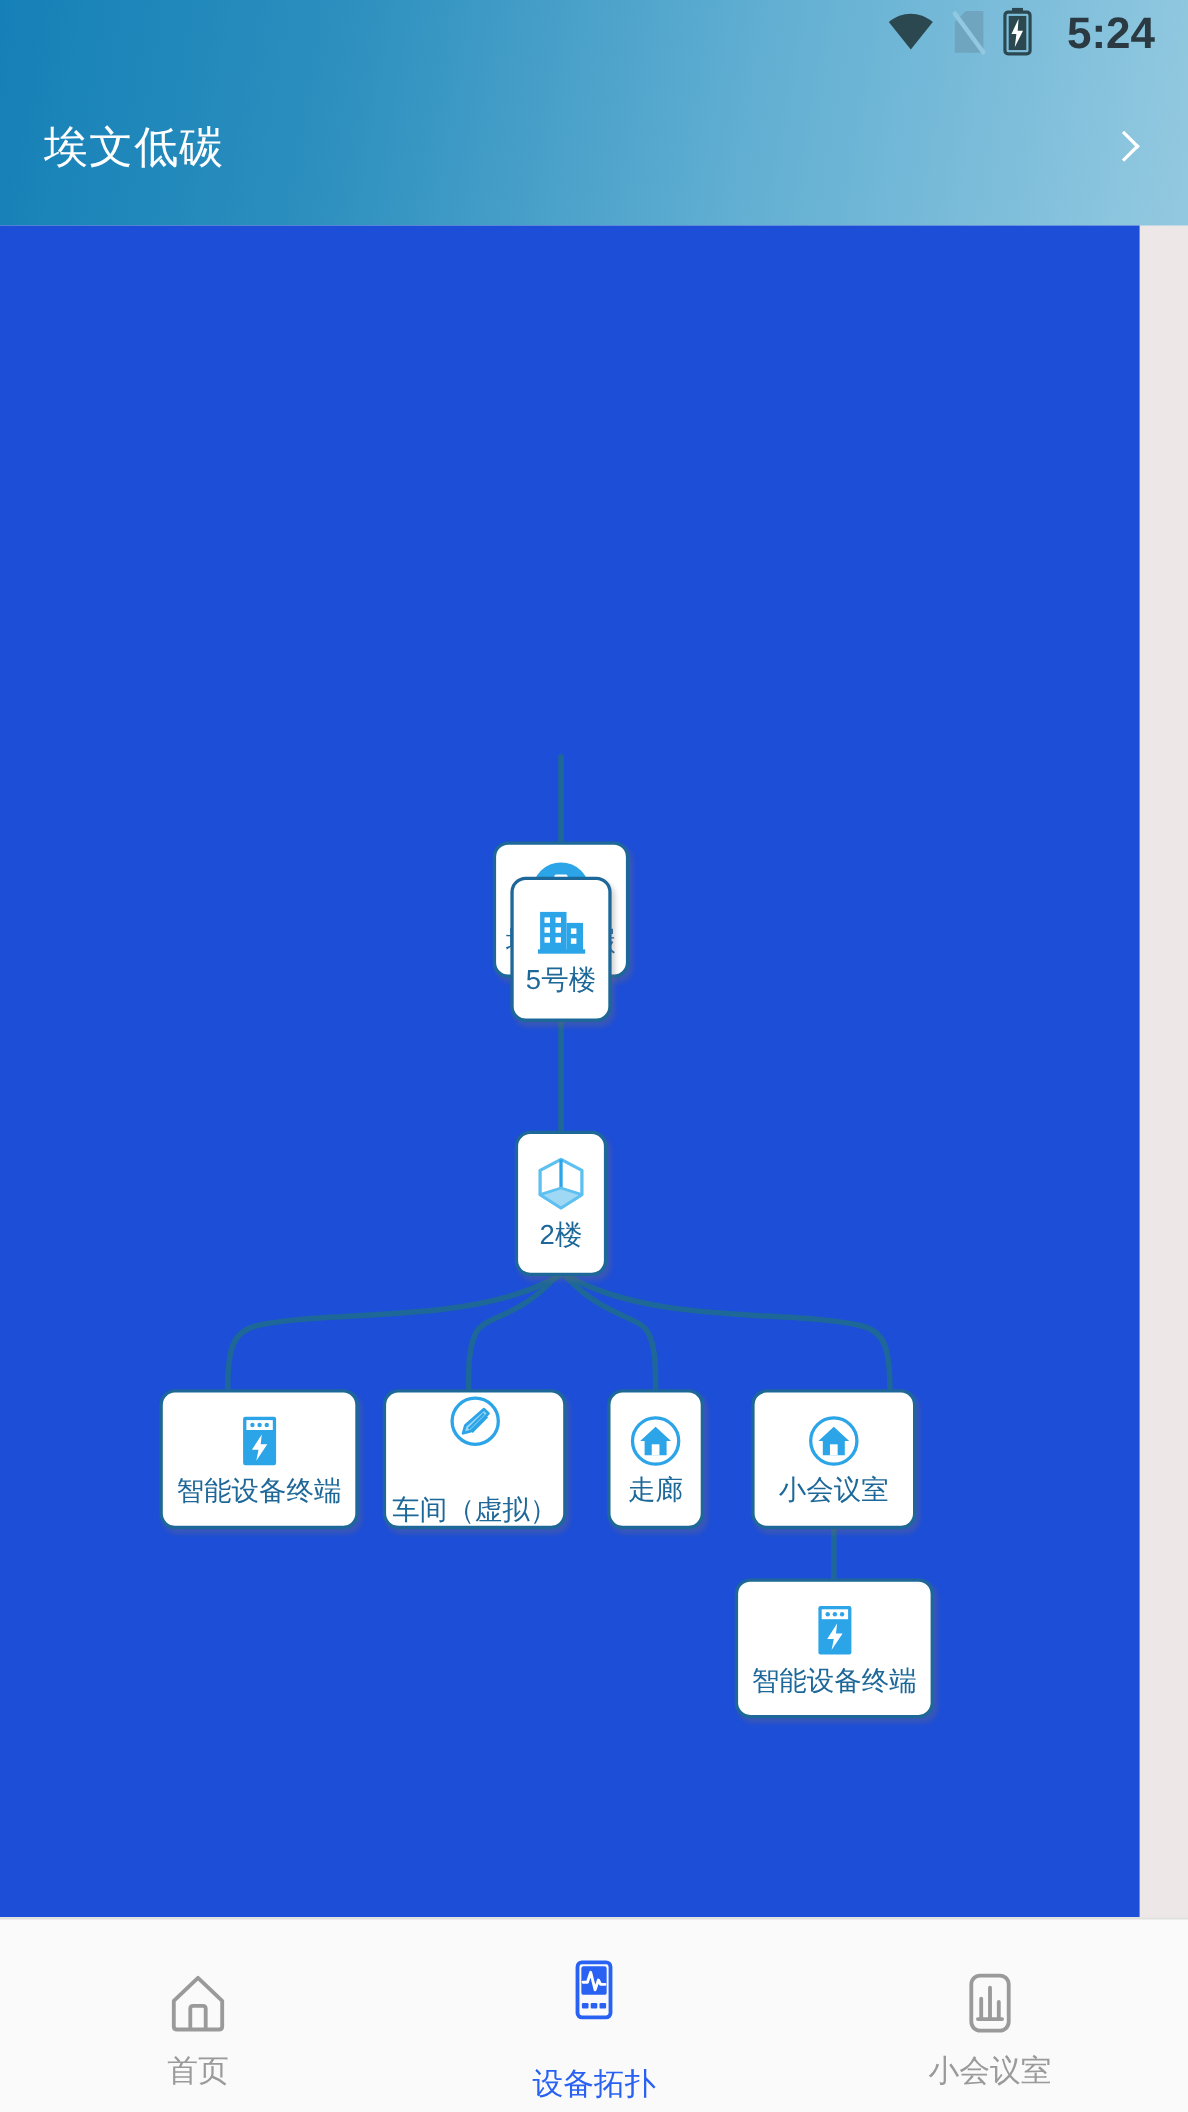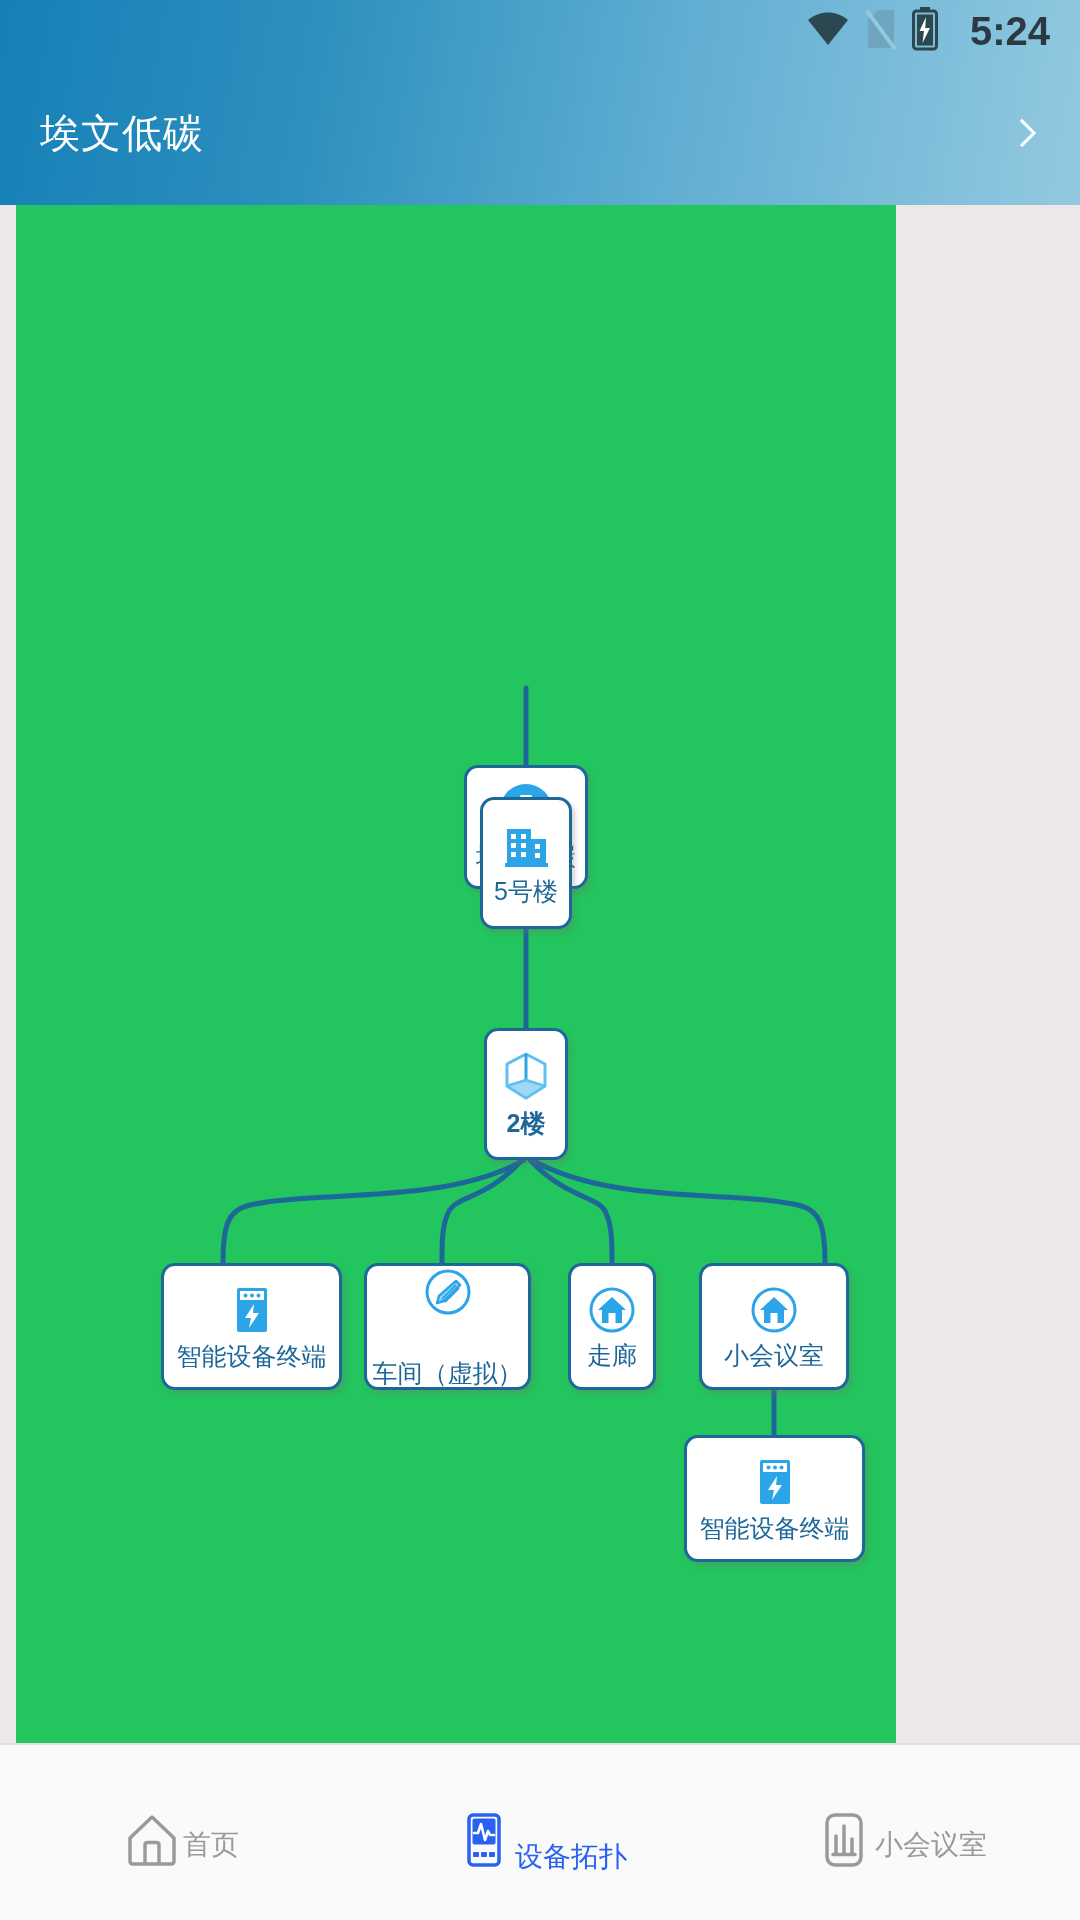--- a/index.html
+++ b/index.html
@@ -87,25 +87,24 @@
     width: 17px; height: 17px;
     border-top: 3px solid #FFFFFF;
     border-right: 3px solid #FFFFFF;
     transform: rotate(45deg);
   }
 
   
   .content {
     position: absolute;
     top: 205px; left: 0;
-    width: 880px;
+    width: 1036px;
     height: 1538px;
-    background: #22c55e;
+    background: #1d4ed8;
     overflow: hidden;
-    margin-left: 16px;
   }
   .topology {
     position: absolute;
     top: 0; left: 0;
     width: 1080px;
     height: 1538px;
   }
   .edges {
     position: absolute;
     top: 0; left: 0;
@@ -148,20 +147,21 @@
     width: 1080px;
     height: 177px;
     background: #FAFAFA;
     border-top: 2px solid #E2E0DF;
     display: flex;
     box-sizing: border-box;
   }
   .navitem {
     flex: 1;
     display: flex;
+    flex-direction: column;
     align-items: center;
     justify-content: center;
     padding-top: 24px;
     box-sizing: border-box;
   }
   .navitem .nav-icon {
     height: 66px;
     display: flex;
     align-items: center;
     justify-content: center;
@@ -272,21 +272,21 @@
               <rect x="11" y="32" width="5" height="5"></rect>
               <rect x="21" y="32" width="5" height="5"></rect>
               <rect x="35" y="24" width="5" height="5"></rect>
               <rect x="35" y="33" width="5" height="5"></rect>
             </g>
           </svg>
         </span>
         <span class="node-label">5号楼</span>
       </div>
 
-      <div class="node" style="left:468px; top:823px; width:84px; height:132px;font-weight:bold;">
+      <div class="node" style="left:468px; top:823px; width:84px; height:132px;">
         <span class="node-icon">
           <svg width="54" height="54" viewBox="0 0 54 54">
             <path d="M27 4 L46 14 L46 36 L27 48 L8 36 L8 14 Z" fill="none" stroke="#5EC0F0" stroke-width="3" stroke-linejoin="round"></path>
             <path d="M27 4 L27 30" stroke="#2BA4E8" stroke-width="3"></path>
             <path d="M8 36 L27 30 L46 36 L27 48 Z" fill="#9FD8F5" stroke="#5EC0F0" stroke-width="2.5" stroke-linejoin="round"></path>
           </svg>
         </span>
         <span class="node-label">2楼</span>
       </div>
 

